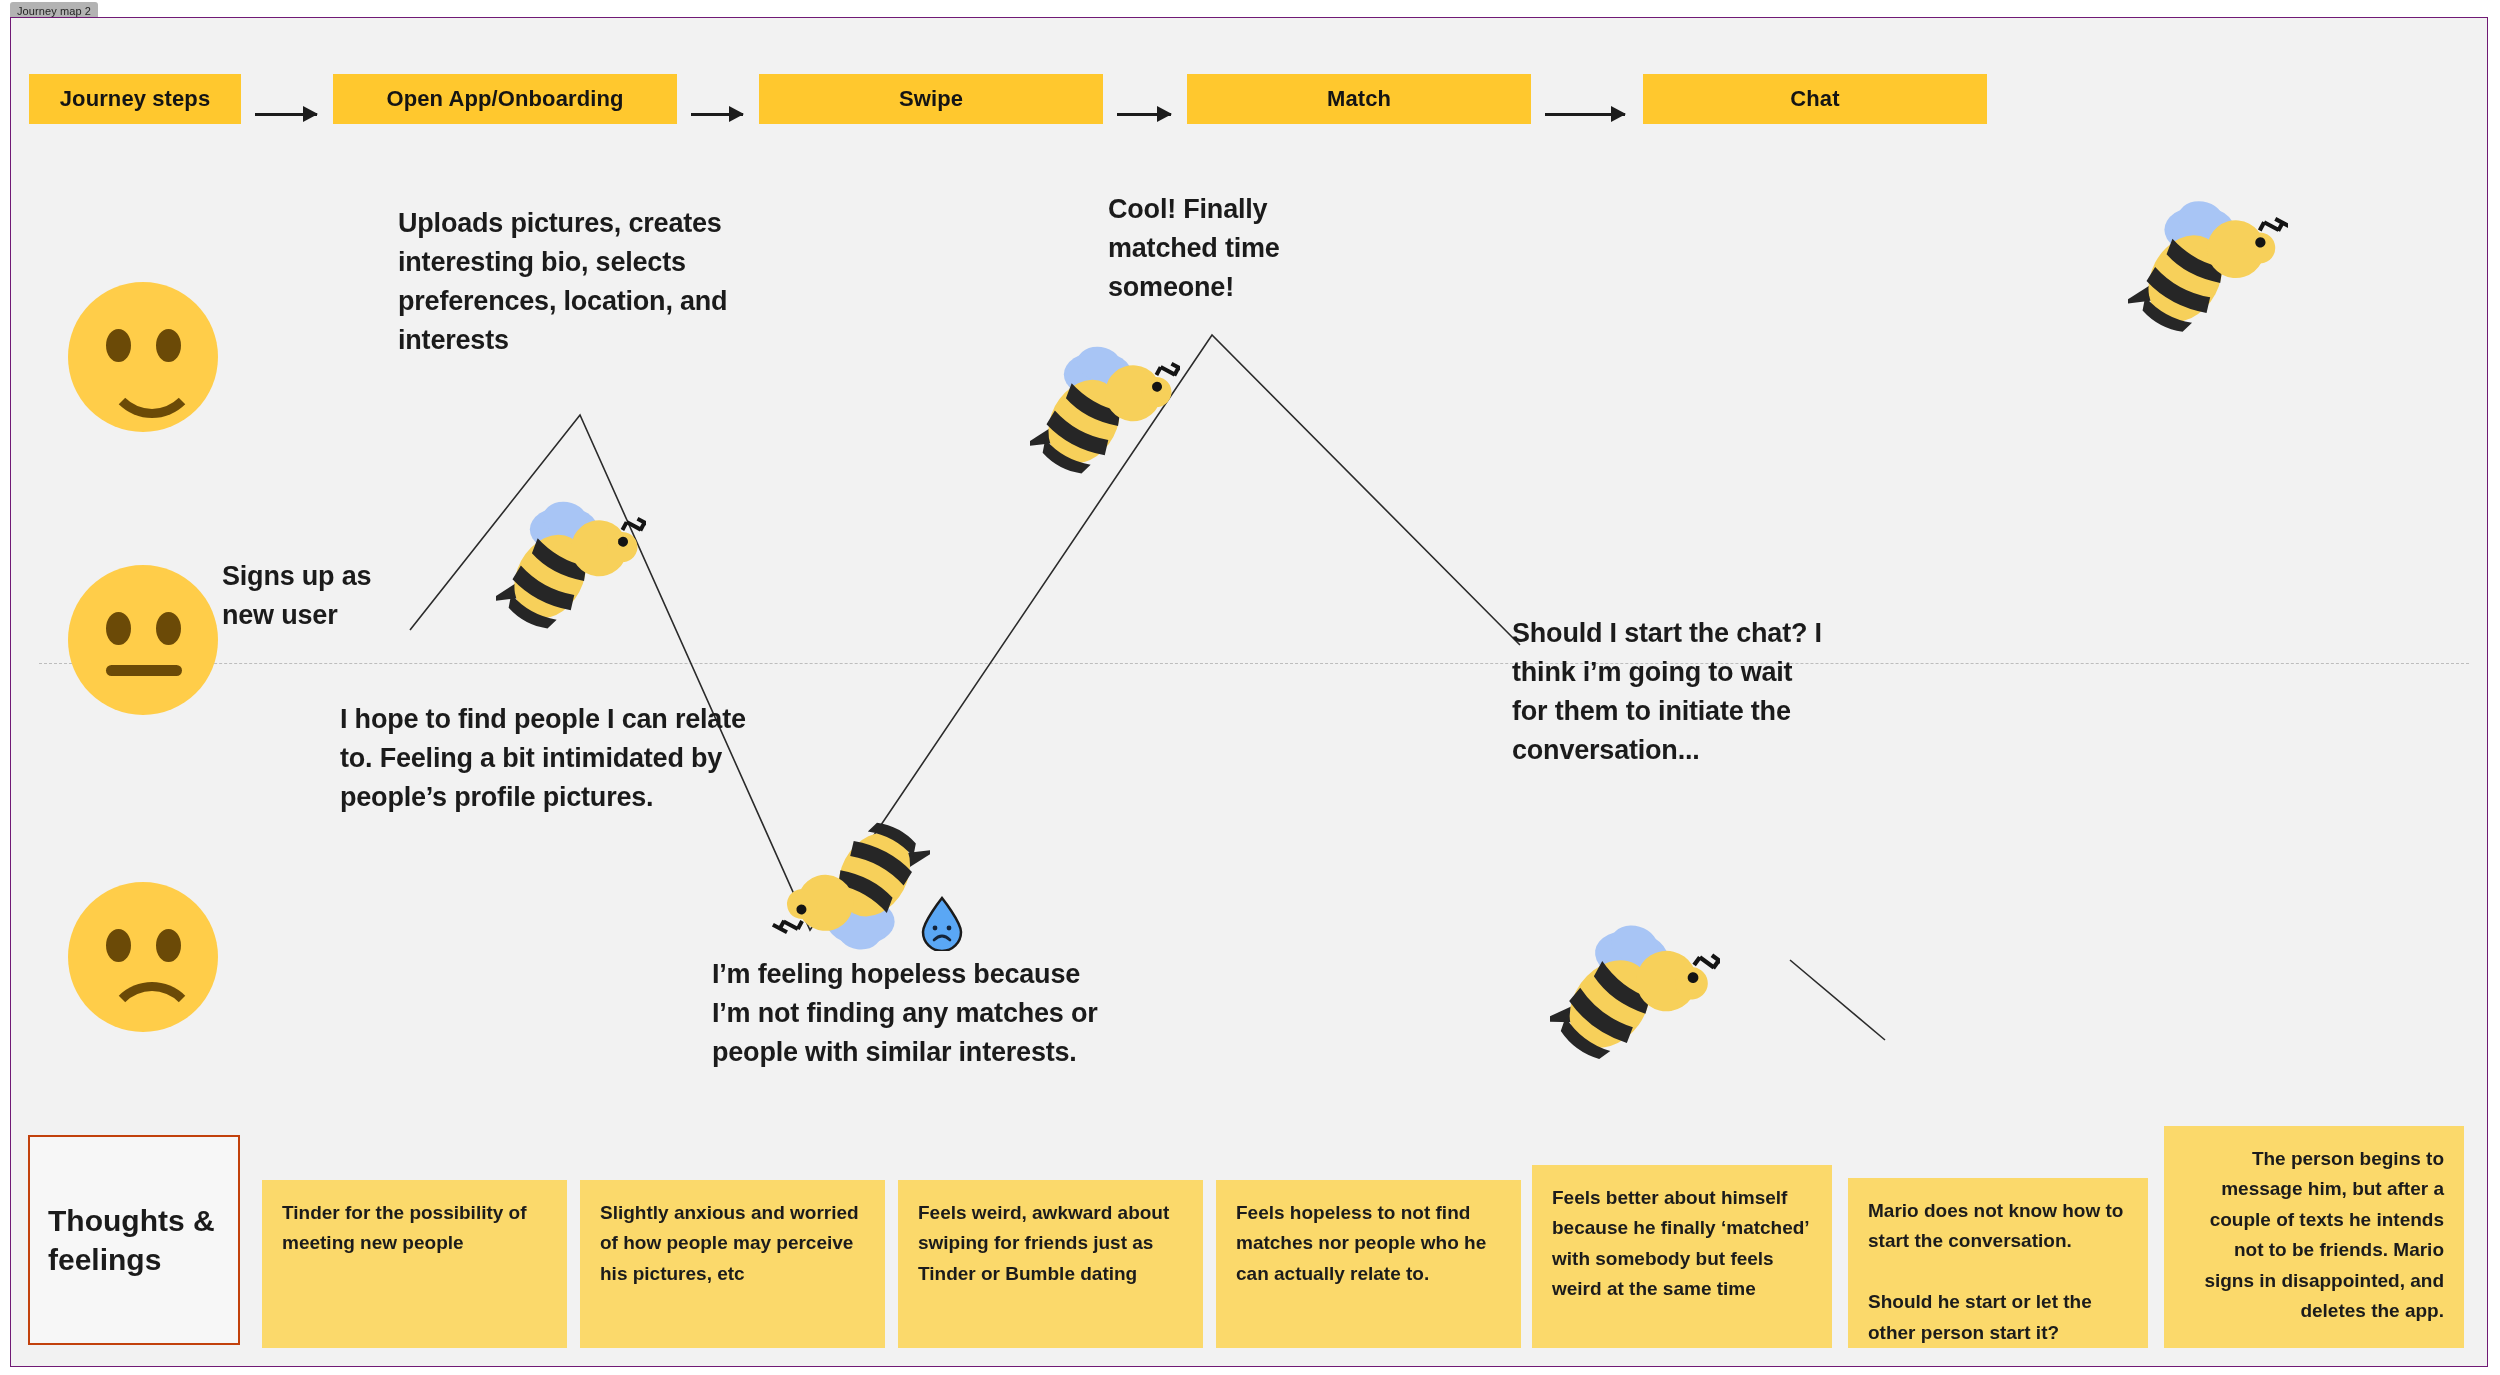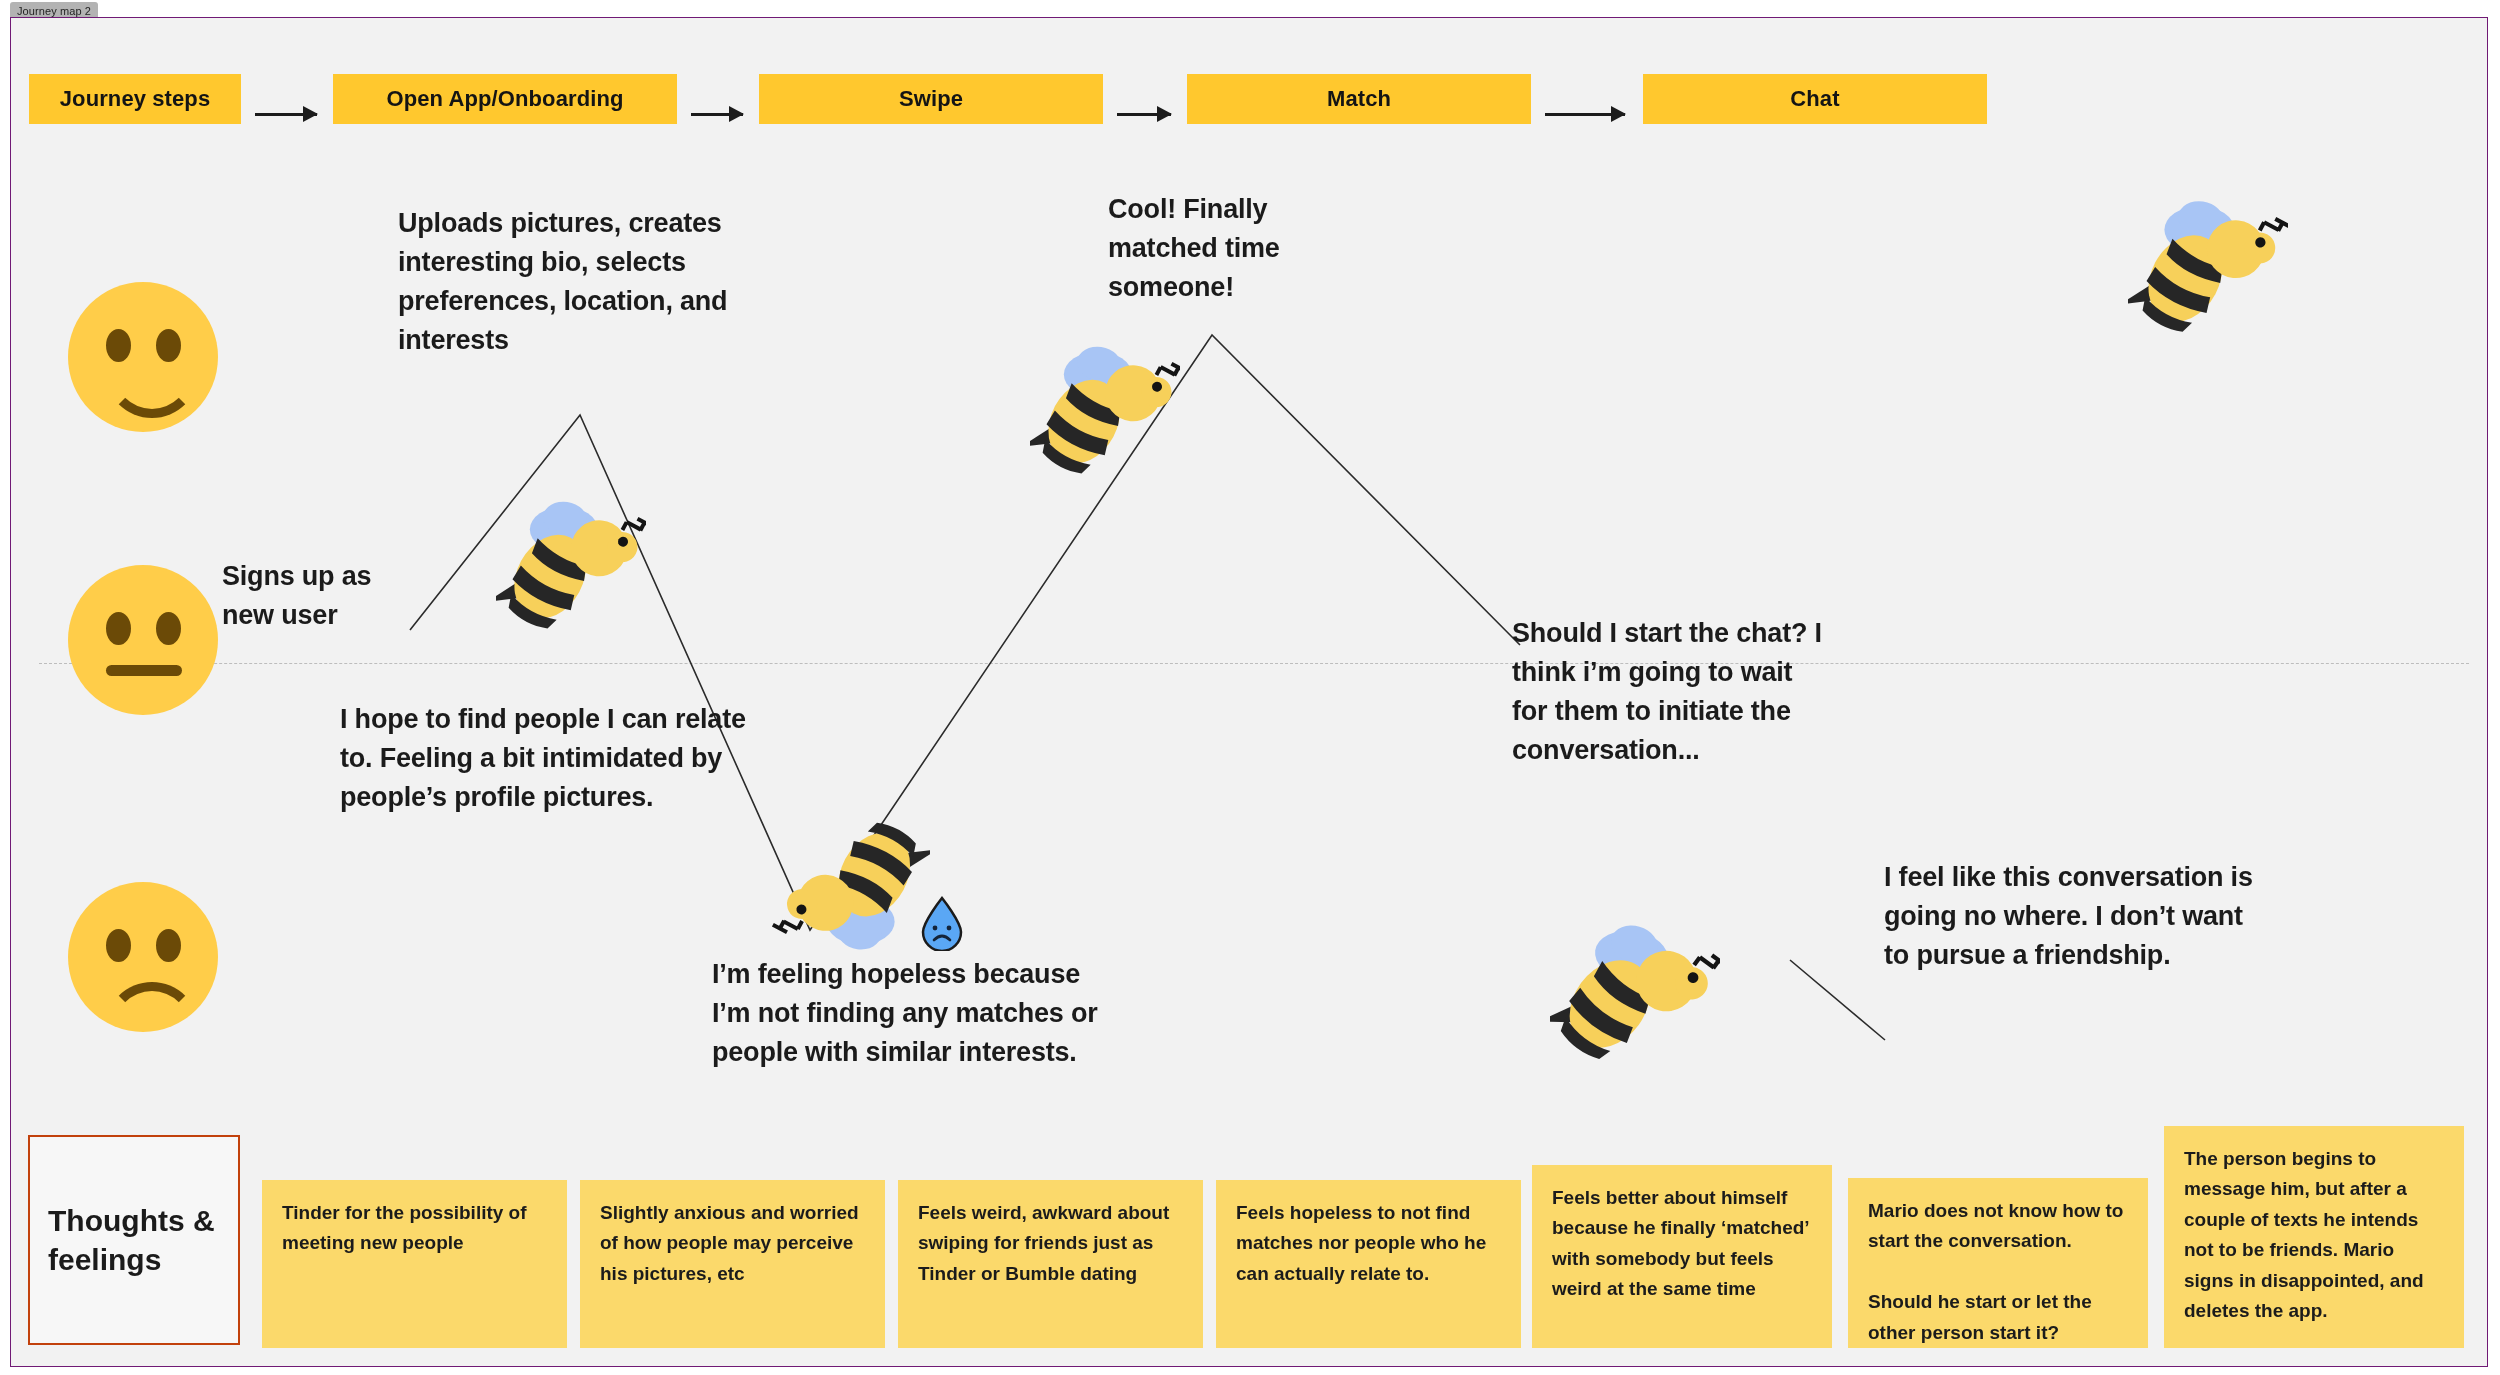--- a/index.html
+++ b/index.html
@@ -312,27 +312,26 @@
   <div class="note" style="left:1108px;top:190px;width:250px;">Cool! Finally matched time someone!</div>
 
   <div class="note" style="left:222px;top:557px;width:205px;">Signs up as new user</div>
 
   <div class="note" style="left:340px;top:700px;width:410px;">I hope to find people I can relate to. Feeling a bit intimidated by people’s profile pictures.</div>
 
   <div class="note" style="left:712px;top:955px;width:390px;">I’m feeling hopeless because I’m not finding any matches or people with similar interests.</div>
 
   <div class="note" style="left:1512px;top:614px;width:310px;">Should I start the chat? I think i’m going to wait for them to initiate the conversation...</div>
 
-  <div class="note" style="left:1884px;top:858px;width:370px;">I feel like this conversation is going no where. I don’t want to pursue a friendship.</div>
 
   <div class="tf-label">Thoughts &amp; feelings</div>
 
   <div class="sticky" style="left:262px;top:1180px;width:305px;height:168px;">Tinder for the possibility of meeting new people</div>
   <div class="sticky" style="left:580px;top:1180px;width:305px;height:168px;">Slightly anxious and worried of how people may perceive his pictures, etc</div>
   <div class="sticky" style="left:898px;top:1180px;width:305px;height:168px;">Feels weird, awkward about swiping for friends just as Tinder or Bumble dating</div>
   <div class="sticky" style="left:1532px;top:1165px;width:300px;height:183px;">Feels better about himself because he finally ‘matched’ with somebody but feels weird at the same time</div>
   <div class="sticky" style="left:1216px;top:1180px;width:305px;height:168px;">Feels hopeless to not find matches nor people who he can actually relate to.</div>
   <div class="sticky" style="left:1848px;top:1178px;width:300px;height:170px;white-space:pre-line;">Mario does not know how to start the conversation.
 
 Should he start or let the other person start it?</div>
-  <div class="sticky" style="left:2164px;top:1126px;width:300px;height:222px;">The person begins to message him, but after a couple of texts he intends not to be friends. Mario signs in disappointed, and deletes the app.</div>
+  <div class="sticky" style="left:2164px;top:1126px;width:300px;height:222px;text-align:right;">The person begins to message him, but after a couple of texts he intends not to be friends. Mario signs in disappointed, and deletes the app.</div>
 
 </div>
 
 </body></html>

